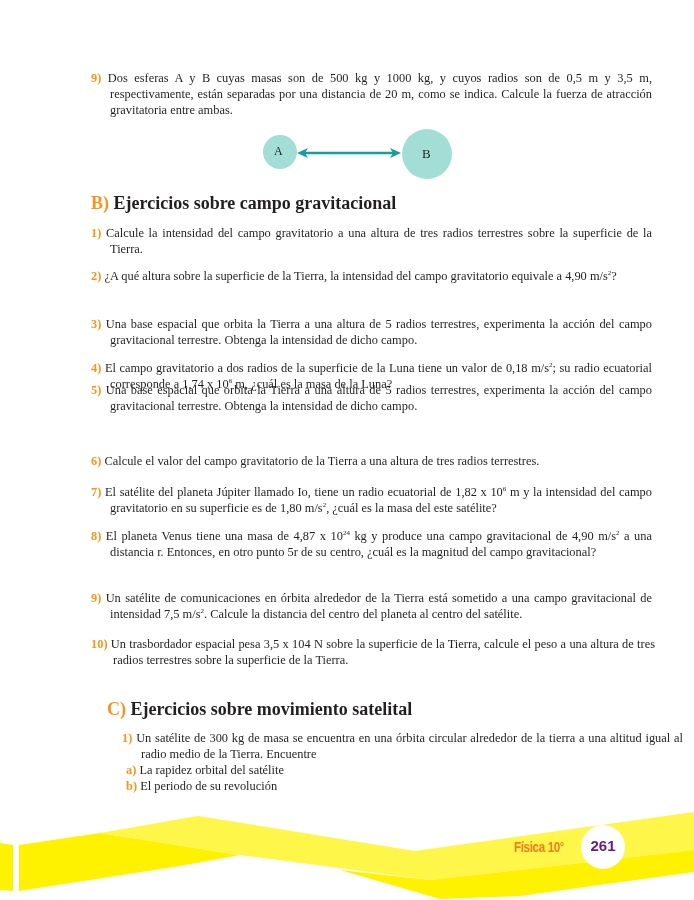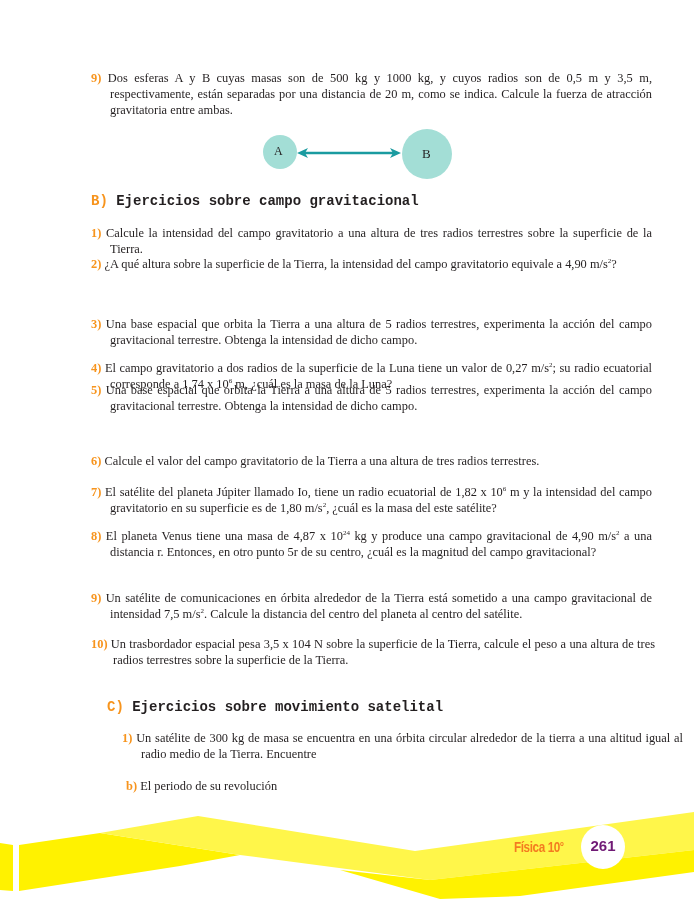--- a/index.html
+++ b/index.html
@@ -3,21 +3,21 @@
 <meta charset="utf-8">
 <style>
   html, body { margin: 0; padding: 0; background: #ffffff; }
   body { width: 694px; height: 900px; position: relative; overflow: hidden;
          font-family: "Liberation Serif", "DejaVu Serif", serif; color: #231f20; }
   .page { position: absolute; left: 0; top: 0; width: 694px; height: 768px; }
   .block { position: absolute; left: 91px; width: 542px; font-size: 12.4px; line-height: 16px; text-align: justify; }
   .num { color: #f7941d; font-weight: bold; }
   .hang { padding-left: 19px; text-indent: -19px; }
   .hang2 { padding-left: 22px; text-indent: -22px; }
-  .sec { position: absolute; left: 91px; font-size: 14px; font-weight: bold; font-family: Liberation Mono, monospace; }
+  .sec { position: absolute; left: 91px; font-size: 18px; font-weight: bold; }
   .sec .lbl { color: #f7941d; }
   .sub { position: absolute; left: 126px; font-size: 12.4px; line-height: 16px; }
   sup { font-size: 7px; line-height: 0; vertical-align: 5px; }
   .diagram { position: absolute; left: 255px; top: 125px; width: 210px; height: 60px; }
   .footer-svg { position: absolute; left: 0; top: 800px; }
   .footer-title { position: absolute; left: 514px; top: 838px; font-family: "Liberation Sans", "DejaVu Sans", sans-serif;
                   font-weight: bold; font-size: 15px; color: #f47b20; letter-spacing: -0.5px; transform: scaleX(0.78); transform-origin: left center; }
   .footer-title sup { font-size: 8px; vertical-align: 6px; }
   .page-circle { position: absolute; left: 581px; top: 825px; width: 44px; height: 44px; border-radius: 50%; background: #ffffff; }
   .page-num { position: absolute; left: 581px; top: 837px; width: 44px; text-align: center;
@@ -48,33 +48,33 @@
   <div class="sec" style="top:193px;">
     <span class="lbl">B)</span>
     <span>Ejercicios sobre campo gravitacional</span>
   </div>
 
   <div class="block hang" style="top:225px;">
     <span class="num">1)</span>
     <span>Calcule la intensidad del campo gravitatorio a una altura de tres radios terrestres sobre la superficie de la Tierra.</span>
   </div>
 
-  <div class="block hang" style="top:256px;">
+  <div class="block hang" style="top:268px;">
     <span class="num">2)</span>
     <span>¿A qué altura sobre la superficie de la Tierra, la intensidad del campo gravitatorio equivale a 4,90 m/s</span><sup>2</sup><span>?</span>
   </div>
 
   <div class="block hang" style="top:316px;">
     <span class="num">3)</span>
     <span>Una base espacial que orbita la Tierra a una altura de 5 radios terrestres, experimenta la acción del campo gravitacional terrestre. Obtenga la intensidad de dicho campo.</span>
   </div>
 
   <div class="block hang" style="top:360px;">
     <span class="num">4)</span>
-    <span>El campo gravitatorio a dos radios de la superficie de la Luna tiene un valor de 0,27 m/s</span><sup>2</sup><span>; su radio ecuatorial corresponde a 1,74 x 10</span><sup>6</sup><span> m, ¿cuál es la masa de la Luna?</span>
+    <span>El campo gravitatorio a dos radios de la superficie de la Luna tiene un valor de 0,18 m/s</span><sup>2</sup><span>; su radio ecuatorial corresponde a 1,74 x 10</span><sup>6</sup><span> m, ¿cuál es la masa de la Luna?</span>
   </div>
 
   <div class="block hang" style="top:382px;">
     <span class="num">5)</span>
     <span>Una base espacial que orbita la Tierra a una altura de 5 radios terrestres, experimenta la acción del campo gravitacional terrestre. Obtenga la intensidad de dicho campo.</span>
   </div>
 
   <div class="block hang" style="top:453px;">
     <span class="num">6)</span>
     <span>Calcule el valor del campo gravitatorio de la Tierra a una altura de tres radios terrestres.</span>
@@ -103,20 +103,24 @@
   <div class="sec" style="top:699px;margin-left:16px;">
     <span class="lbl">C)</span>
     <span>Ejercicios sobre movimiento satelital</span>
   </div>
 
   <div class="block hang" style="top:730px;margin-left:31px;">
     <span class="num">1)</span>
     <span>Un satélite de 300 kg de masa se encuentra en una órbita circular alrededor de la tierra a una altitud igual al radio medio de la Tierra. Encuentre</span>
   </div>
 
+  <div class="sub" style="top:762px;">
+    <span class="num">a)</span>
+    <span>La rapidez orbital del satélite</span>
+  </div>
   <div class="sub" style="top:778px;">
     <span class="num">b)</span>
     <span>El periodo de su revolución</span>
   </div>
 
   <svg class="footer-svg" width="694" height="100" viewBox="0 800 694 100">
 
     <polygon points="0,843 13,845 13,891 0,890" fill="#fff200"></polygon>
 
     <polygon points="19,845 100,833 240,855 180,866 19,891" fill="#fff200"></polygon>

